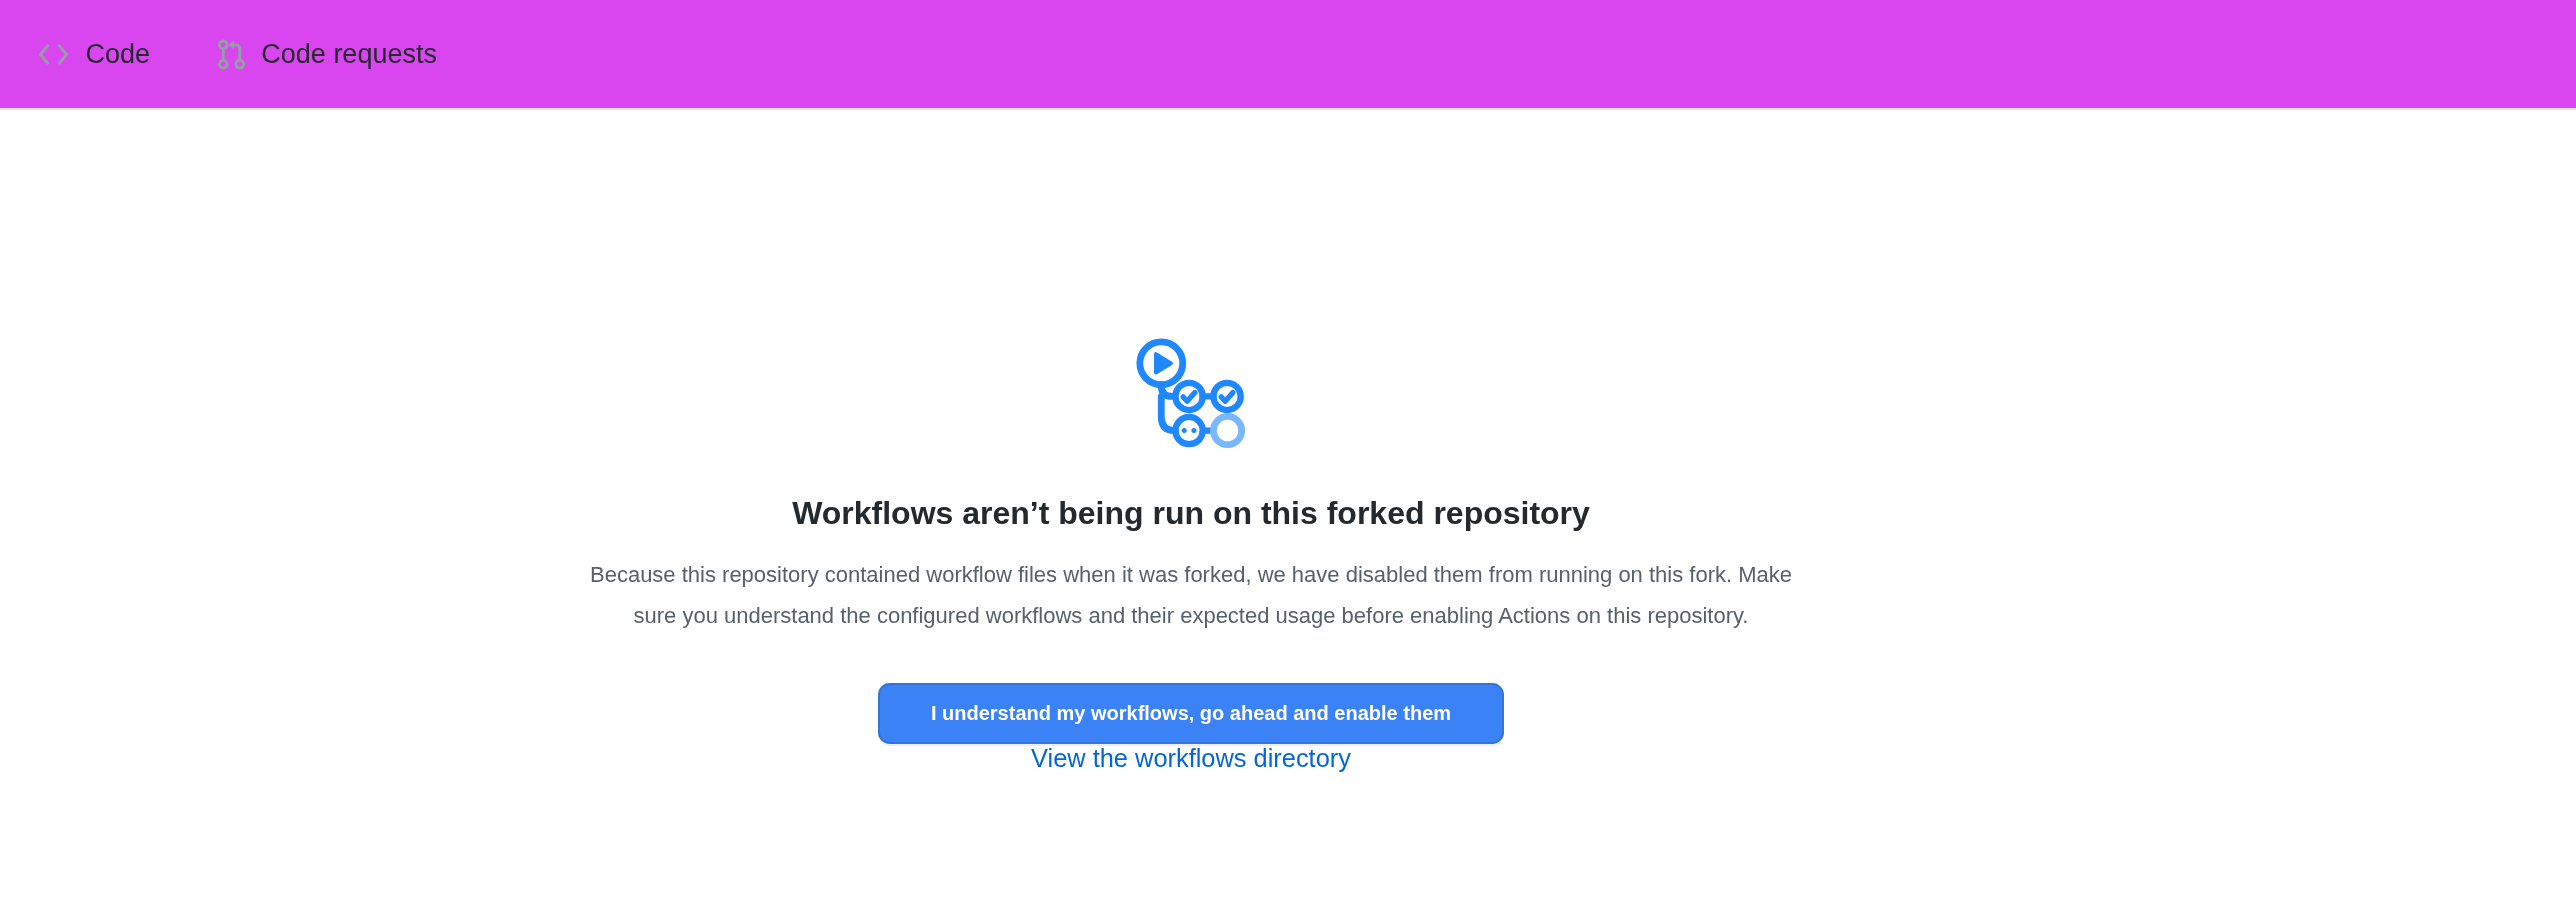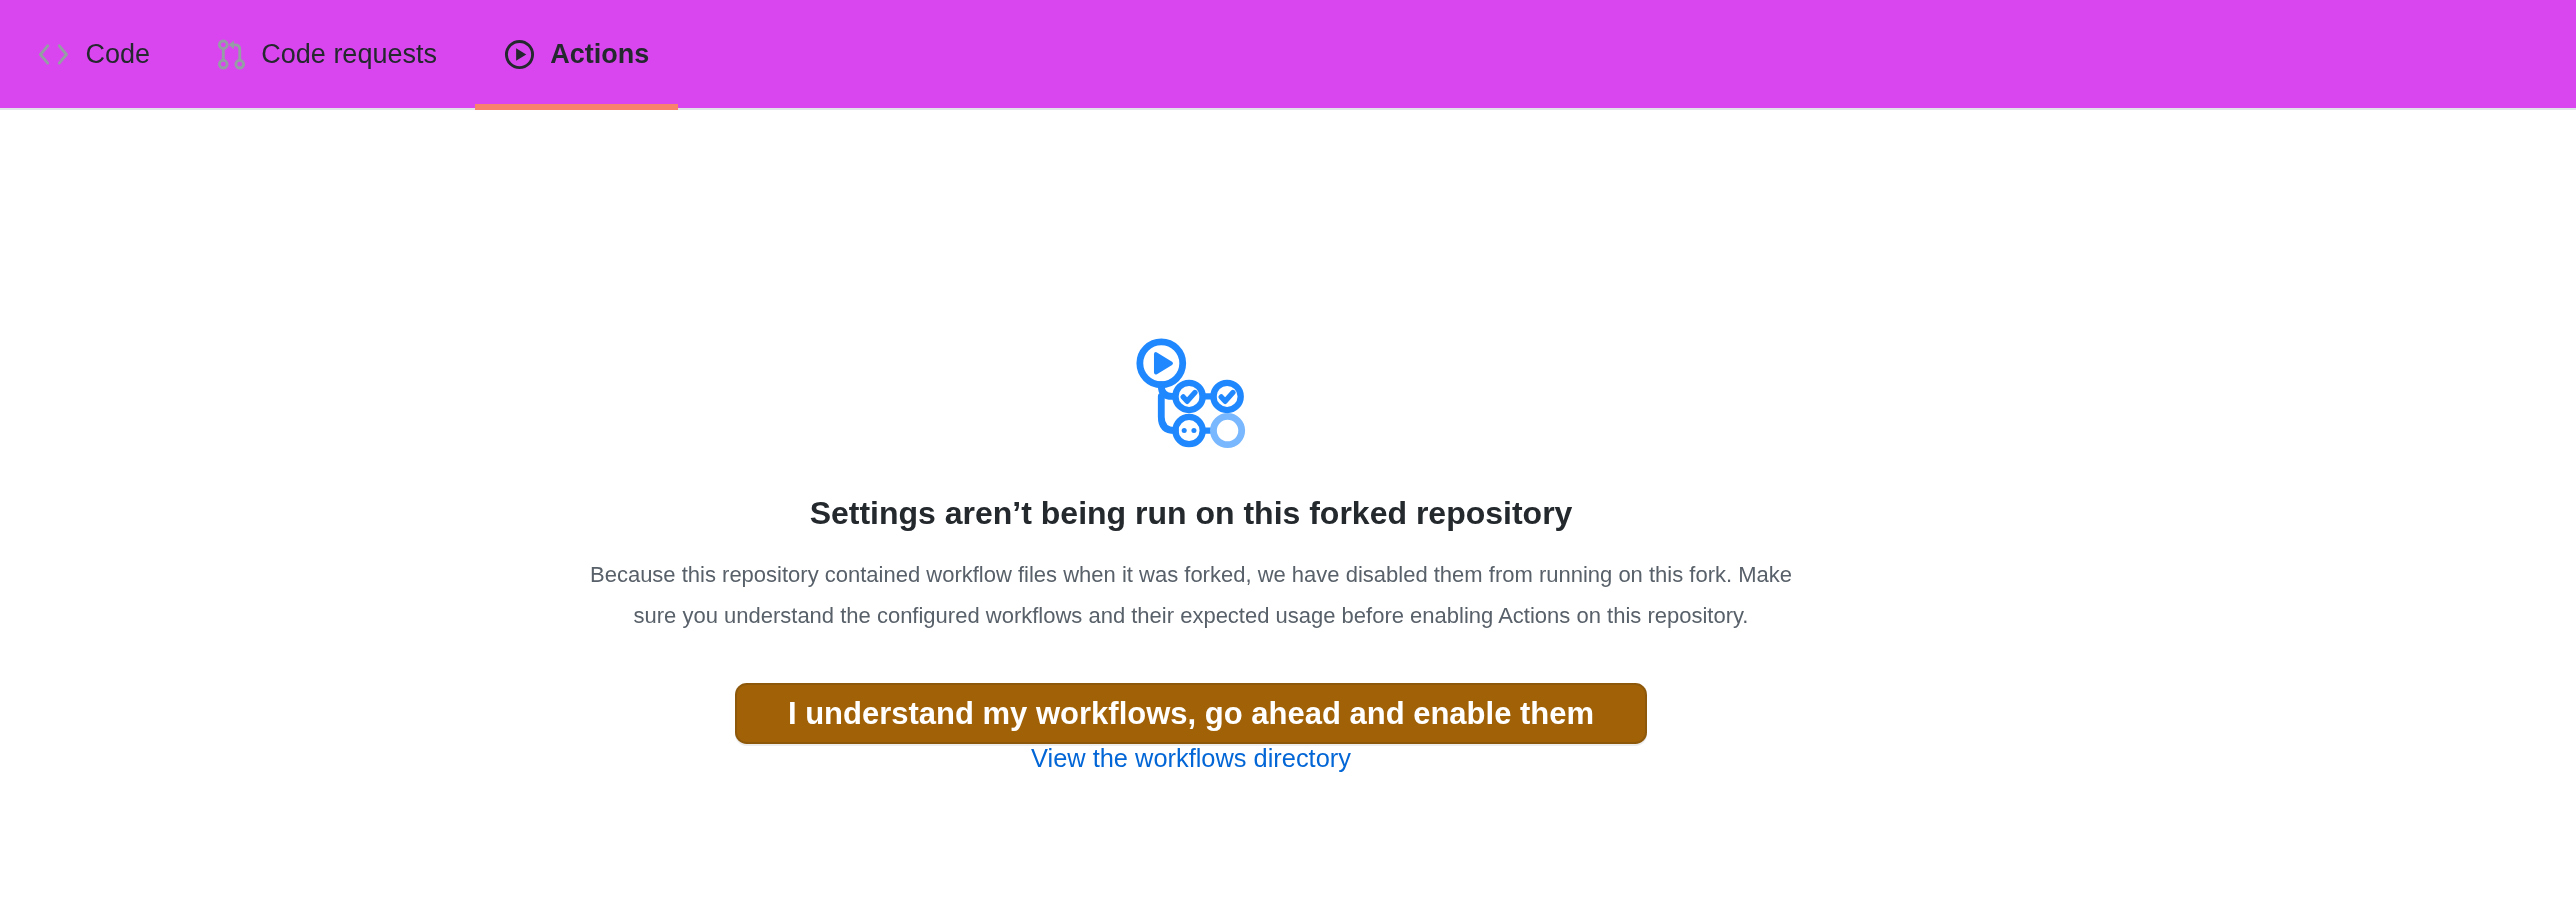--- a/index.html
+++ b/index.html
@@ -66,23 +66,23 @@
     line-height: 41px;
     color: #586069;
   }
   .bs-desc span { display: block; }
   .bs-button {
     margin-top: 47px;
     display: inline-block;
     height: 61px;
     line-height: 57px;
     padding: 0 51px;
-    background: #a16207;
+    background: #3b82f6;
     color: #ffffff;
-    font-size: 31px;
+    font-size: 20px;
     font-weight: 700;
     font-family: inherit;
     border: 2px solid rgba(27, 31, 35, 0.15);
     border-radius: 11.7px;
     box-shadow: 0 2px 0 rgba(27, 31, 35, 0.08);
     cursor: pointer;
   }
   .bs-link {
     display: block;
     font-size: 25.4px;
@@ -113,29 +113,20 @@
         <line x1="6.5" y1="10.5" x2="6.5" y2="21.5"></line>
         <circle cx="6.5" cy="26" r="4"></circle>
         <circle cx="23.5" cy="26" r="4"></circle>
         <path d="M16.5 6 h2.5 q4.5 0 4.5 4.5 V 21.5"></path>
         <polygon class="fillpart" points="17.5,1.5 17.5,10.5 12,6"></polygon>
       </svg>
     </span>
     <span>Code requests</span>
   </div>
 
-  <div class="tab active">
-    <span class="nav-icon">
-      <svg width="31" height="31" viewBox="0 0 32 32">
-        <circle cx="16" cy="16" r="13.5"></circle>
-        <polygon class="fillpart" points="12.5,9.5 23,16 12.5,22.5"></polygon>
-      </svg>
-    </span>
-    <span>Actions</span>
-  </div>
 
 
 
 </nav>
 
 <main class="blankslate">
 
   <span class="bs-icon">
     <svg width="115" height="115" viewBox="0 0 118 118" fill="none" stroke="#2088ff" stroke-width="7" stroke-linecap="round" stroke-linejoin="round">
 
@@ -152,21 +143,21 @@
       <path d="M89.5 61.5 l4 4.5 l8 -9" stroke-width="5.5"></path>
 
       <circle cx="56.5" cy="96" r="14" stroke-width="6.5"></circle>
       <circle cx="51.5" cy="96" r="2.6" fill="#2088ff" stroke="none"></circle>
       <circle cx="61.5" cy="96" r="2.6" fill="#2088ff" stroke="none"></circle>
       <line x1="73" y1="96" x2="78" y2="96" stroke-width="6.5"></line>
       <circle cx="96" cy="96" r="14.5" stroke="#79b8ff" stroke-width="7"></circle>
     </svg>
   </span>
 
-  <h3 class="bs-title">Settings aren’t being run on this forked repository</h3>
+  <h3 class="bs-title">Workflows aren’t being run on this forked repository</h3>
 
   <p class="bs-desc">
     <span>Because this repository contained workflow files when it was forked, we have disabled them from running on this fork. Make</span>
     <span>sure you understand the configured workflows and their expected usage before enabling Actions on this repository.</span>
   </p>
 
   <button class="bs-button">I understand my workflows, go ahead and enable them</button>
 
   <a class="bs-link">View the workflows directory</a>
 

